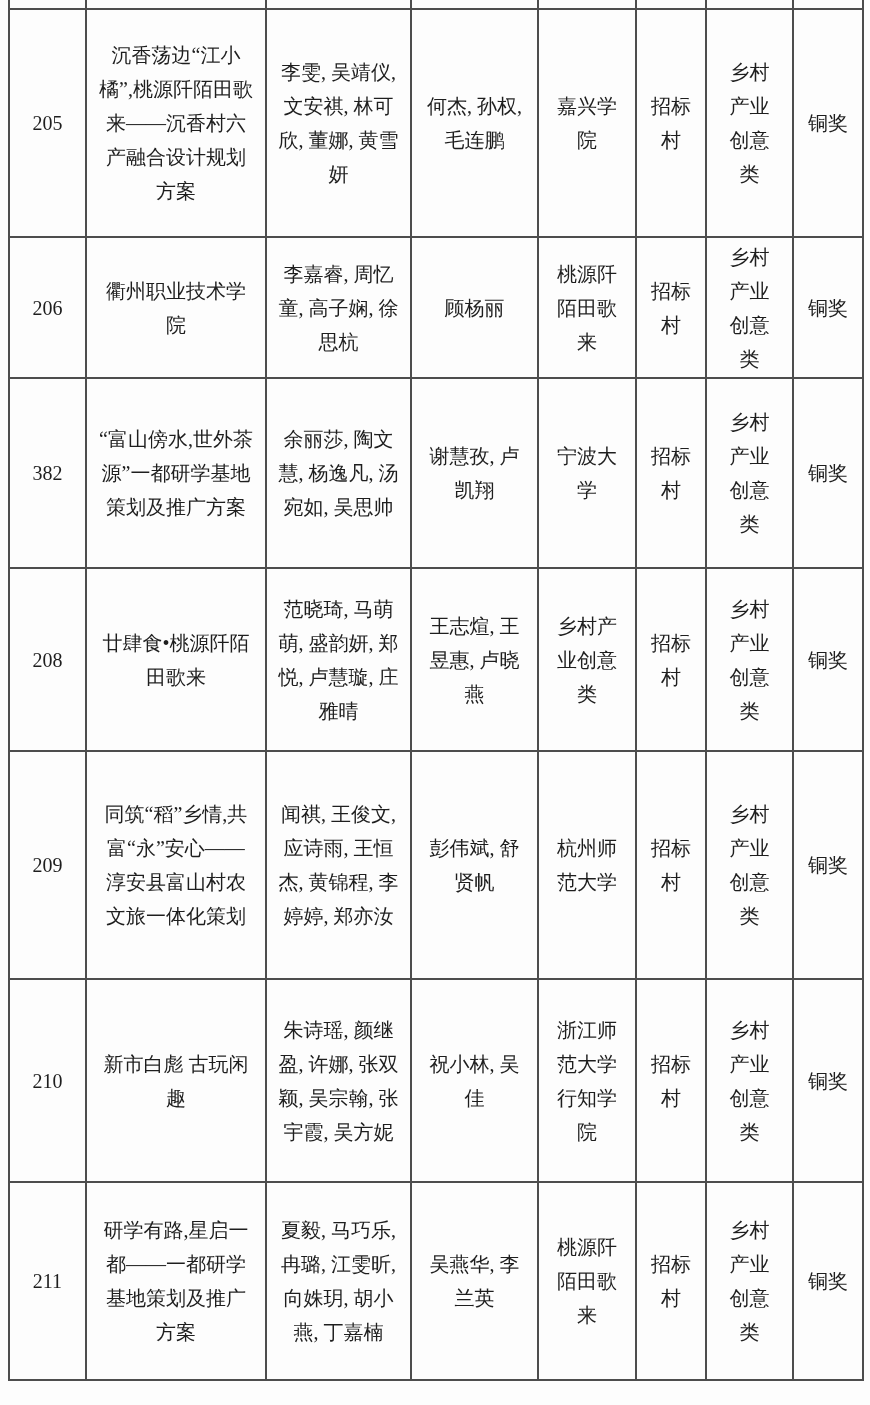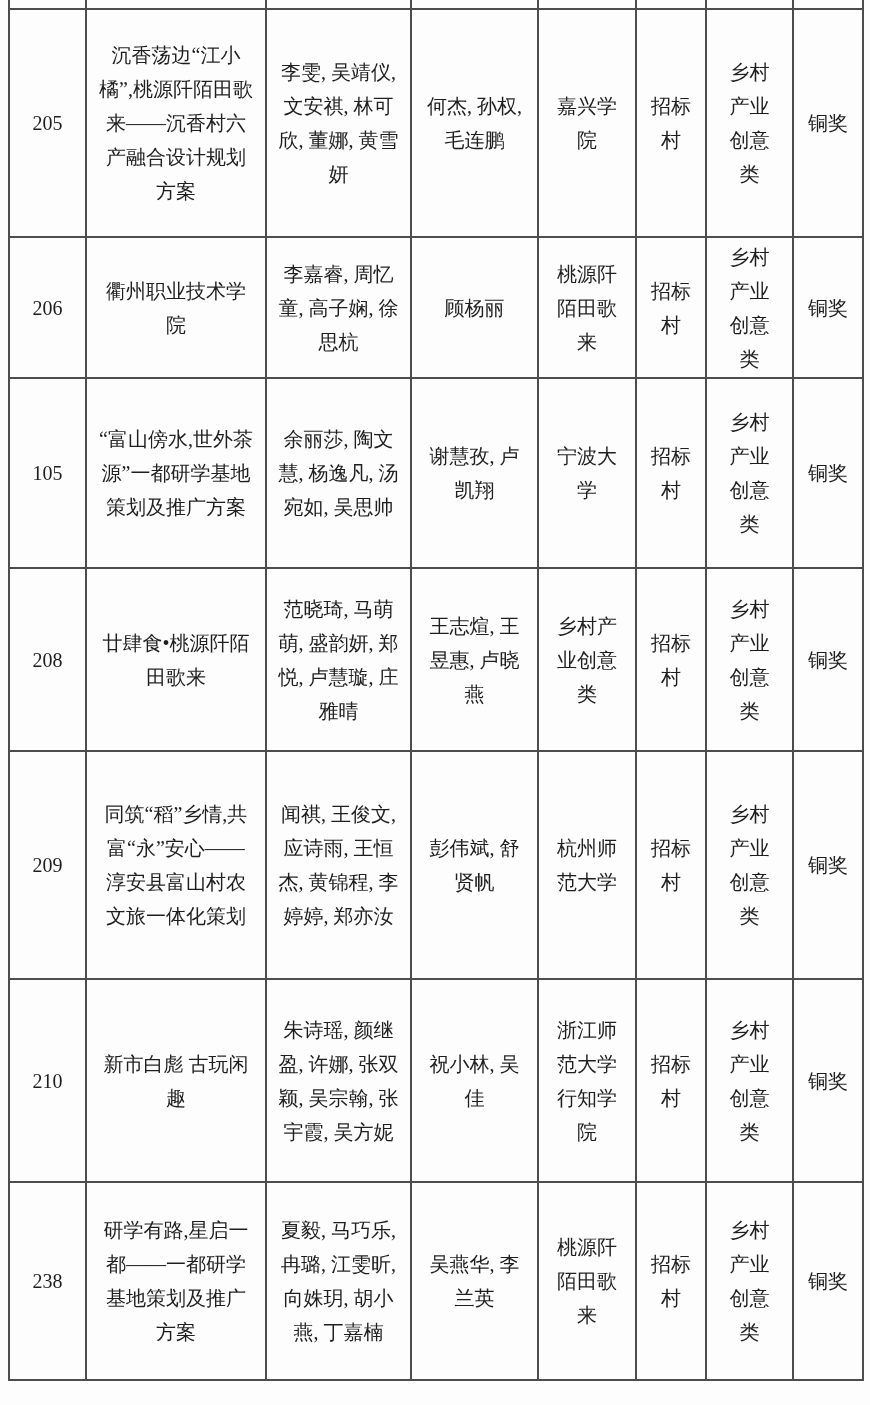--- a/index.html
+++ b/index.html
@@ -94,21 +94,21 @@
     <td>206</td>
     <td>衢州职业技术学院</td>
     <td>李嘉睿, 周忆童, 高子娴, 徐思杭</td>
     <td>顾杨丽</td>
     <td>桃源阡陌田歌来</td>
     <td>招标村</td>
     <td>乡村产业创意类</td>
     <td>铜奖</td>
   </tr>
         <tr class="r2">
-    <td>105</td>
+    <td>382</td>
     <td>“富山傍水,世外茶源”一都研学基地策划及推广方案</td>
     <td>余丽莎, 陶文慧, 杨逸凡, 汤宛如, 吴思帅</td>
     <td>谢慧孜, 卢凯翔</td>
     <td>宁波大学</td>
     <td>招标村</td>
     <td>乡村产业创意类</td>
     <td>铜奖</td>
   </tr>
         <tr class="r3">
     <td>208</td>
@@ -134,21 +134,21 @@
     <td>210</td>
     <td>新市白彪 古玩闲趣</td>
     <td>朱诗瑶, 颜继盈, 许娜, 张双颖, 吴宗翰, 张宇霞, 吴方妮</td>
     <td>祝小林, 吴佳</td>
     <td>浙江师范大学行知学院</td>
     <td>招标村</td>
     <td>乡村产业创意类</td>
     <td>铜奖</td>
   </tr>
         <tr class="r6">
-    <td>238</td>
+    <td>211</td>
     <td>研学有路,星启一都——一都研学基地策划及推广方案</td>
     <td>夏毅, 马巧乐, 冉璐, 江雯昕, 向姝玥, 胡小燕, 丁嘉楠</td>
     <td>吴燕华, 李兰英</td>
     <td>桃源阡陌田歌来</td>
     <td>招标村</td>
     <td>乡村产业创意类</td>
     <td>铜奖</td>
   </tr>
       </tbody>
   </table>

